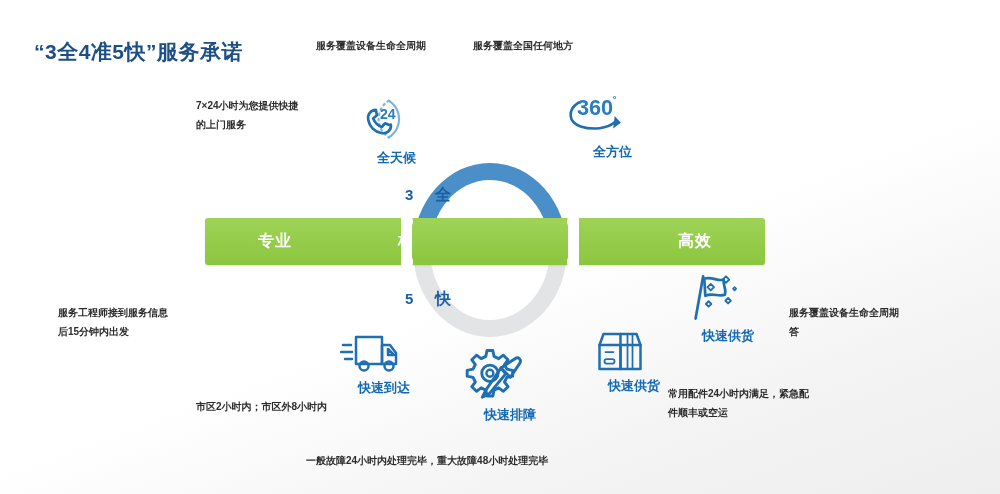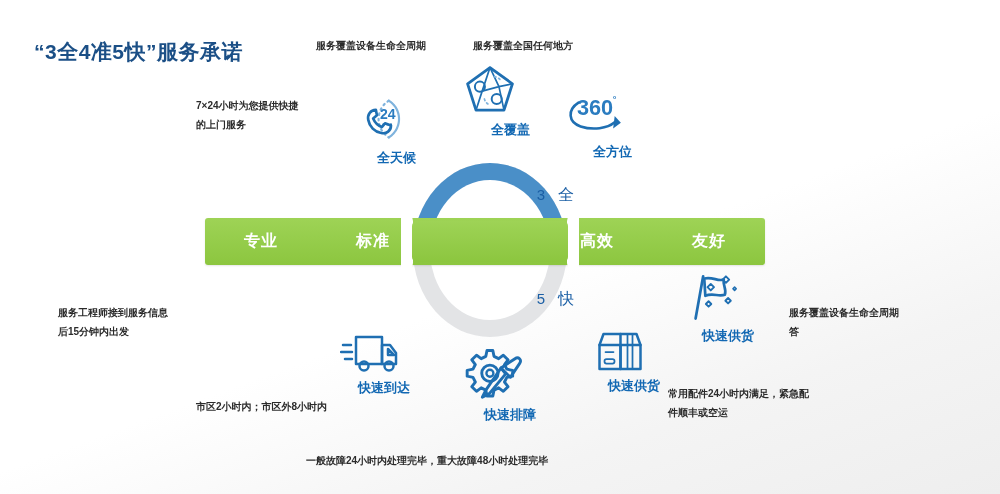--- a/index.html
+++ b/index.html
@@ -55,23 +55,23 @@
     left: 405px; top: 155px;
     width: 170px; height: 190px;
   }
   #ring .ringsvg { display:block; }
   #ring-inner {
     position:absolute; left:0; top:0; width:170px; height:190px;
   }
   .ringrow {
     position:absolute;
     width: 100%;
-    text-align:right;
+    text-align:left;
     font-size: 16px;
-    font-weight: normal;
+    font-weight: bold;
     color: #1b5fa5;
     white-space: nowrap;
   }
   .ringrow .num { display:inline-block; min-width:17px; font-size:15px; }
   .ringrow .wd { display:inline-block; margin-left: 13px; letter-spacing:1px; }
   #row-3 { top: 30px; }
   #row-4 { top: 82px; color:#ffffff; }
   #row-5 { top: 134px; }
 
   
@@ -129,31 +129,20 @@
       <path class="ico-light" d="M70 16 A40 40 0 0 0 70 84" stroke-dasharray="3 7"></path>
       <path class="ico-stroke" d="M46 33 C36 33 30 42 32 52 C34 64 44 74 56 76 C66 78 74 72 74 62 L63 58 L57 65 C50 62 44 56 41 49 L48 43 Z"></path>
       <text class="ico-text" x="68" y="50" font-size="26" text-anchor="middle">24</text>
       <circle class="ico-fill" cx="60" cy="60" r="1.9"></circle>
         <circle class="ico-fill" cx="67" cy="60" r="1.9"></circle>
         <circle class="ico-fill" cx="74" cy="60" r="1.9"></circle>
     </svg>
     <span class="lbl">全天候</span>
   </div>
 
-  <div class="abs iconblock" style="left:450px; top:62px; width:80px;">
-    <svg class="glyph" width="56" height="56" viewBox="0 0 100 100">
-      <path class="ico-stroke" d="M50 10 L90 39 L75 86 L25 86 L10 39 Z"></path>
-      <path class="ico-stroke" style="stroke-width:3" d="M50 10 L36 52 M50 10 L66 44 M36 52 L25 86 M36 52 L66 44 M66 44 L75 86 M66 44 L90 39"></path>
-      <circle class="ico-stroke" style="stroke-width:3.5" cx="32" cy="44" r="9"></circle>
-      <circle class="ico-stroke" style="stroke-width:3.5" cx="62" cy="66" r="9"></circle>
-      <path class="ico-light" style="stroke-width:3" d="M58 26 A18 18 0 0 1 70 34" stroke-dasharray="3 5"></path>
-      <path class="ico-light" style="stroke-width:3" d="M40 66 A16 16 0 0 0 48 76" stroke-dasharray="3 5"></path>
-    </svg>
-    <span class="lbl">全覆盖</span>
-  </div>
 
   <div class="abs iconblock" style="left:556px; top:88px; width:76px;">
     <svg class="glyph" width="62" height="52" viewBox="0 0 120 100">
       <text class="ico-text" x="62" y="52" font-size="42" text-anchor="middle">360</text>
       <text class="ico-text" x="100" y="26" font-size="18" text-anchor="middle">°</text>
       <path class="ico-stroke" d="M30 28 C8 42 10 66 34 74 C58 82 86 78 100 66"></path>
       <path class="ico-fill" d="M100 54 L112 67 L97 78 Z"></path>
     </svg>
     <span class="lbl">全方位</span>
   </div>
@@ -175,21 +164,20 @@
         <span class="num">5</span><span class="wd">快</span>
       </div>
     </div>
   </div>
 
   <div class="abs" id="greenbar">
     <div class="seg">专业</div>
     <div class="seg">标准</div>
     <div class="seg mid">4 准则</div>
     <div class="seg">高效</div>
-    <div class="seg">友好</div>
   </div>
   <div class="abs" id="notch-left"></div>
   <div class="abs" id="notch-right"></div>
   <div class="abs" id="midpill"></div>
 
   <div class="abs cap" style="left:58px; top:303px; width:160px;">服务工程师接到服务信息
 后15分钟内出发</div>
 
   <div class="abs cap" style="left:789px; top:303px; width:150px;">服务覆盖设备生命全周期
 答</div>

